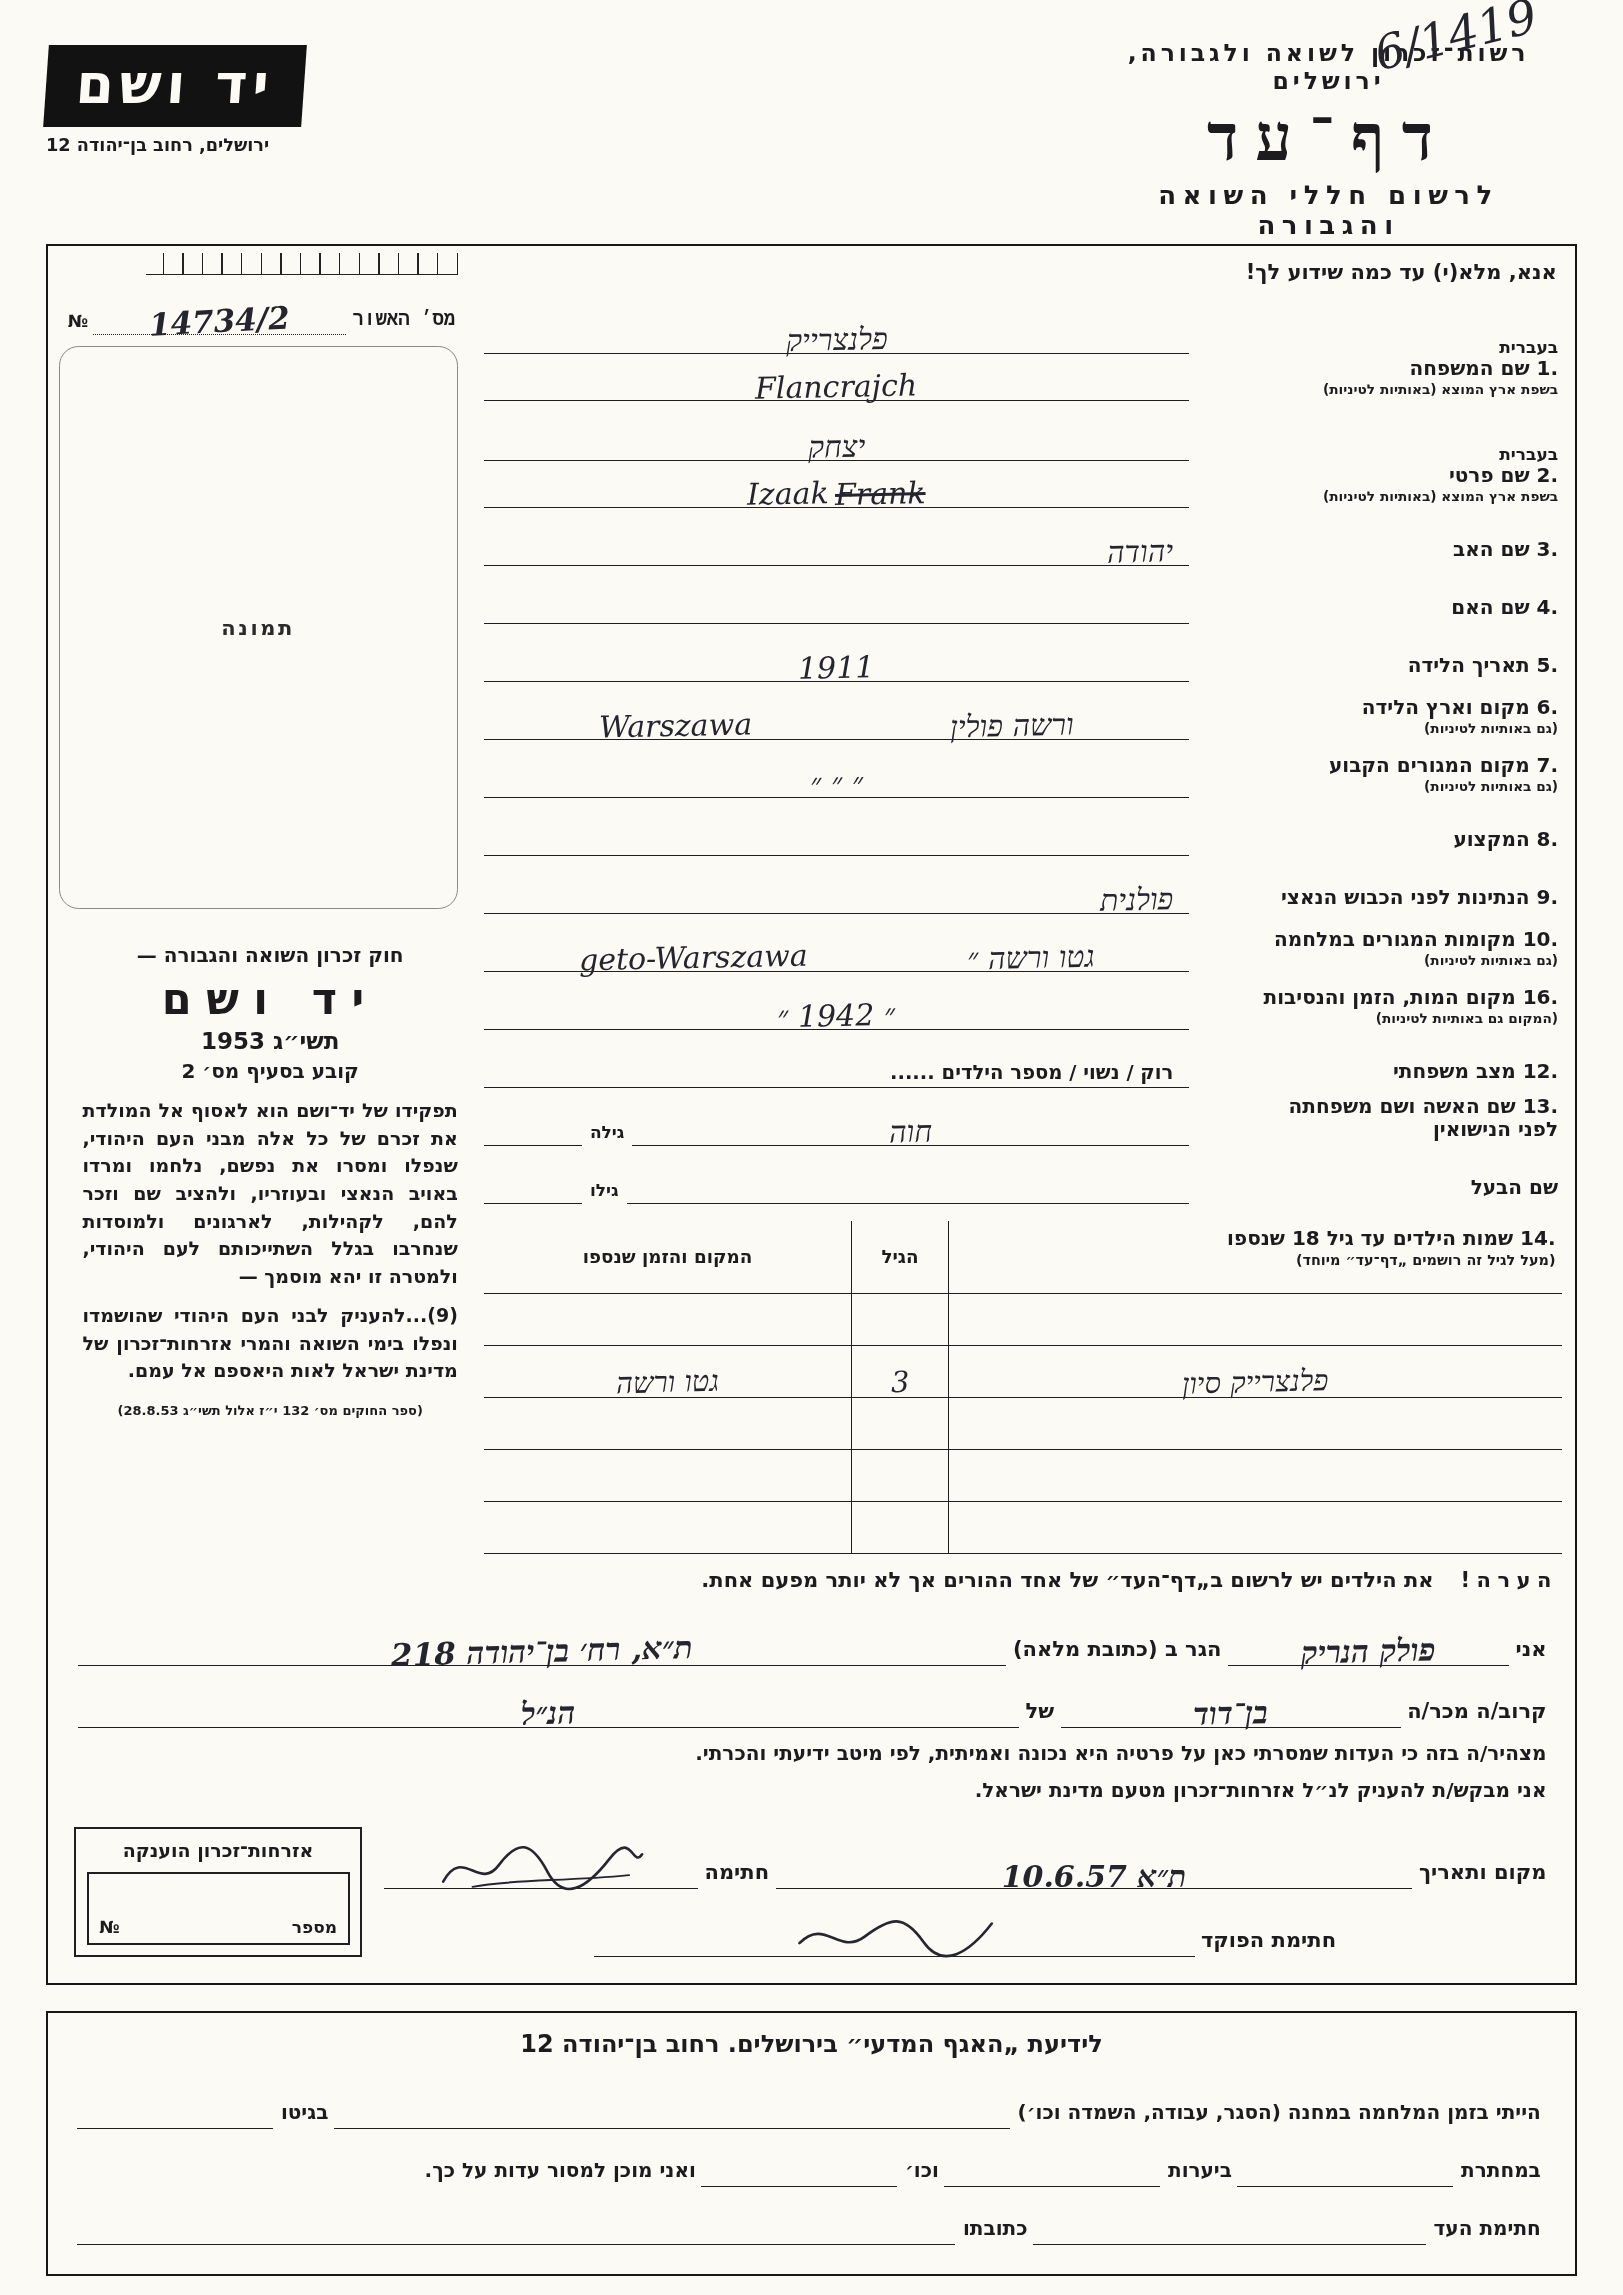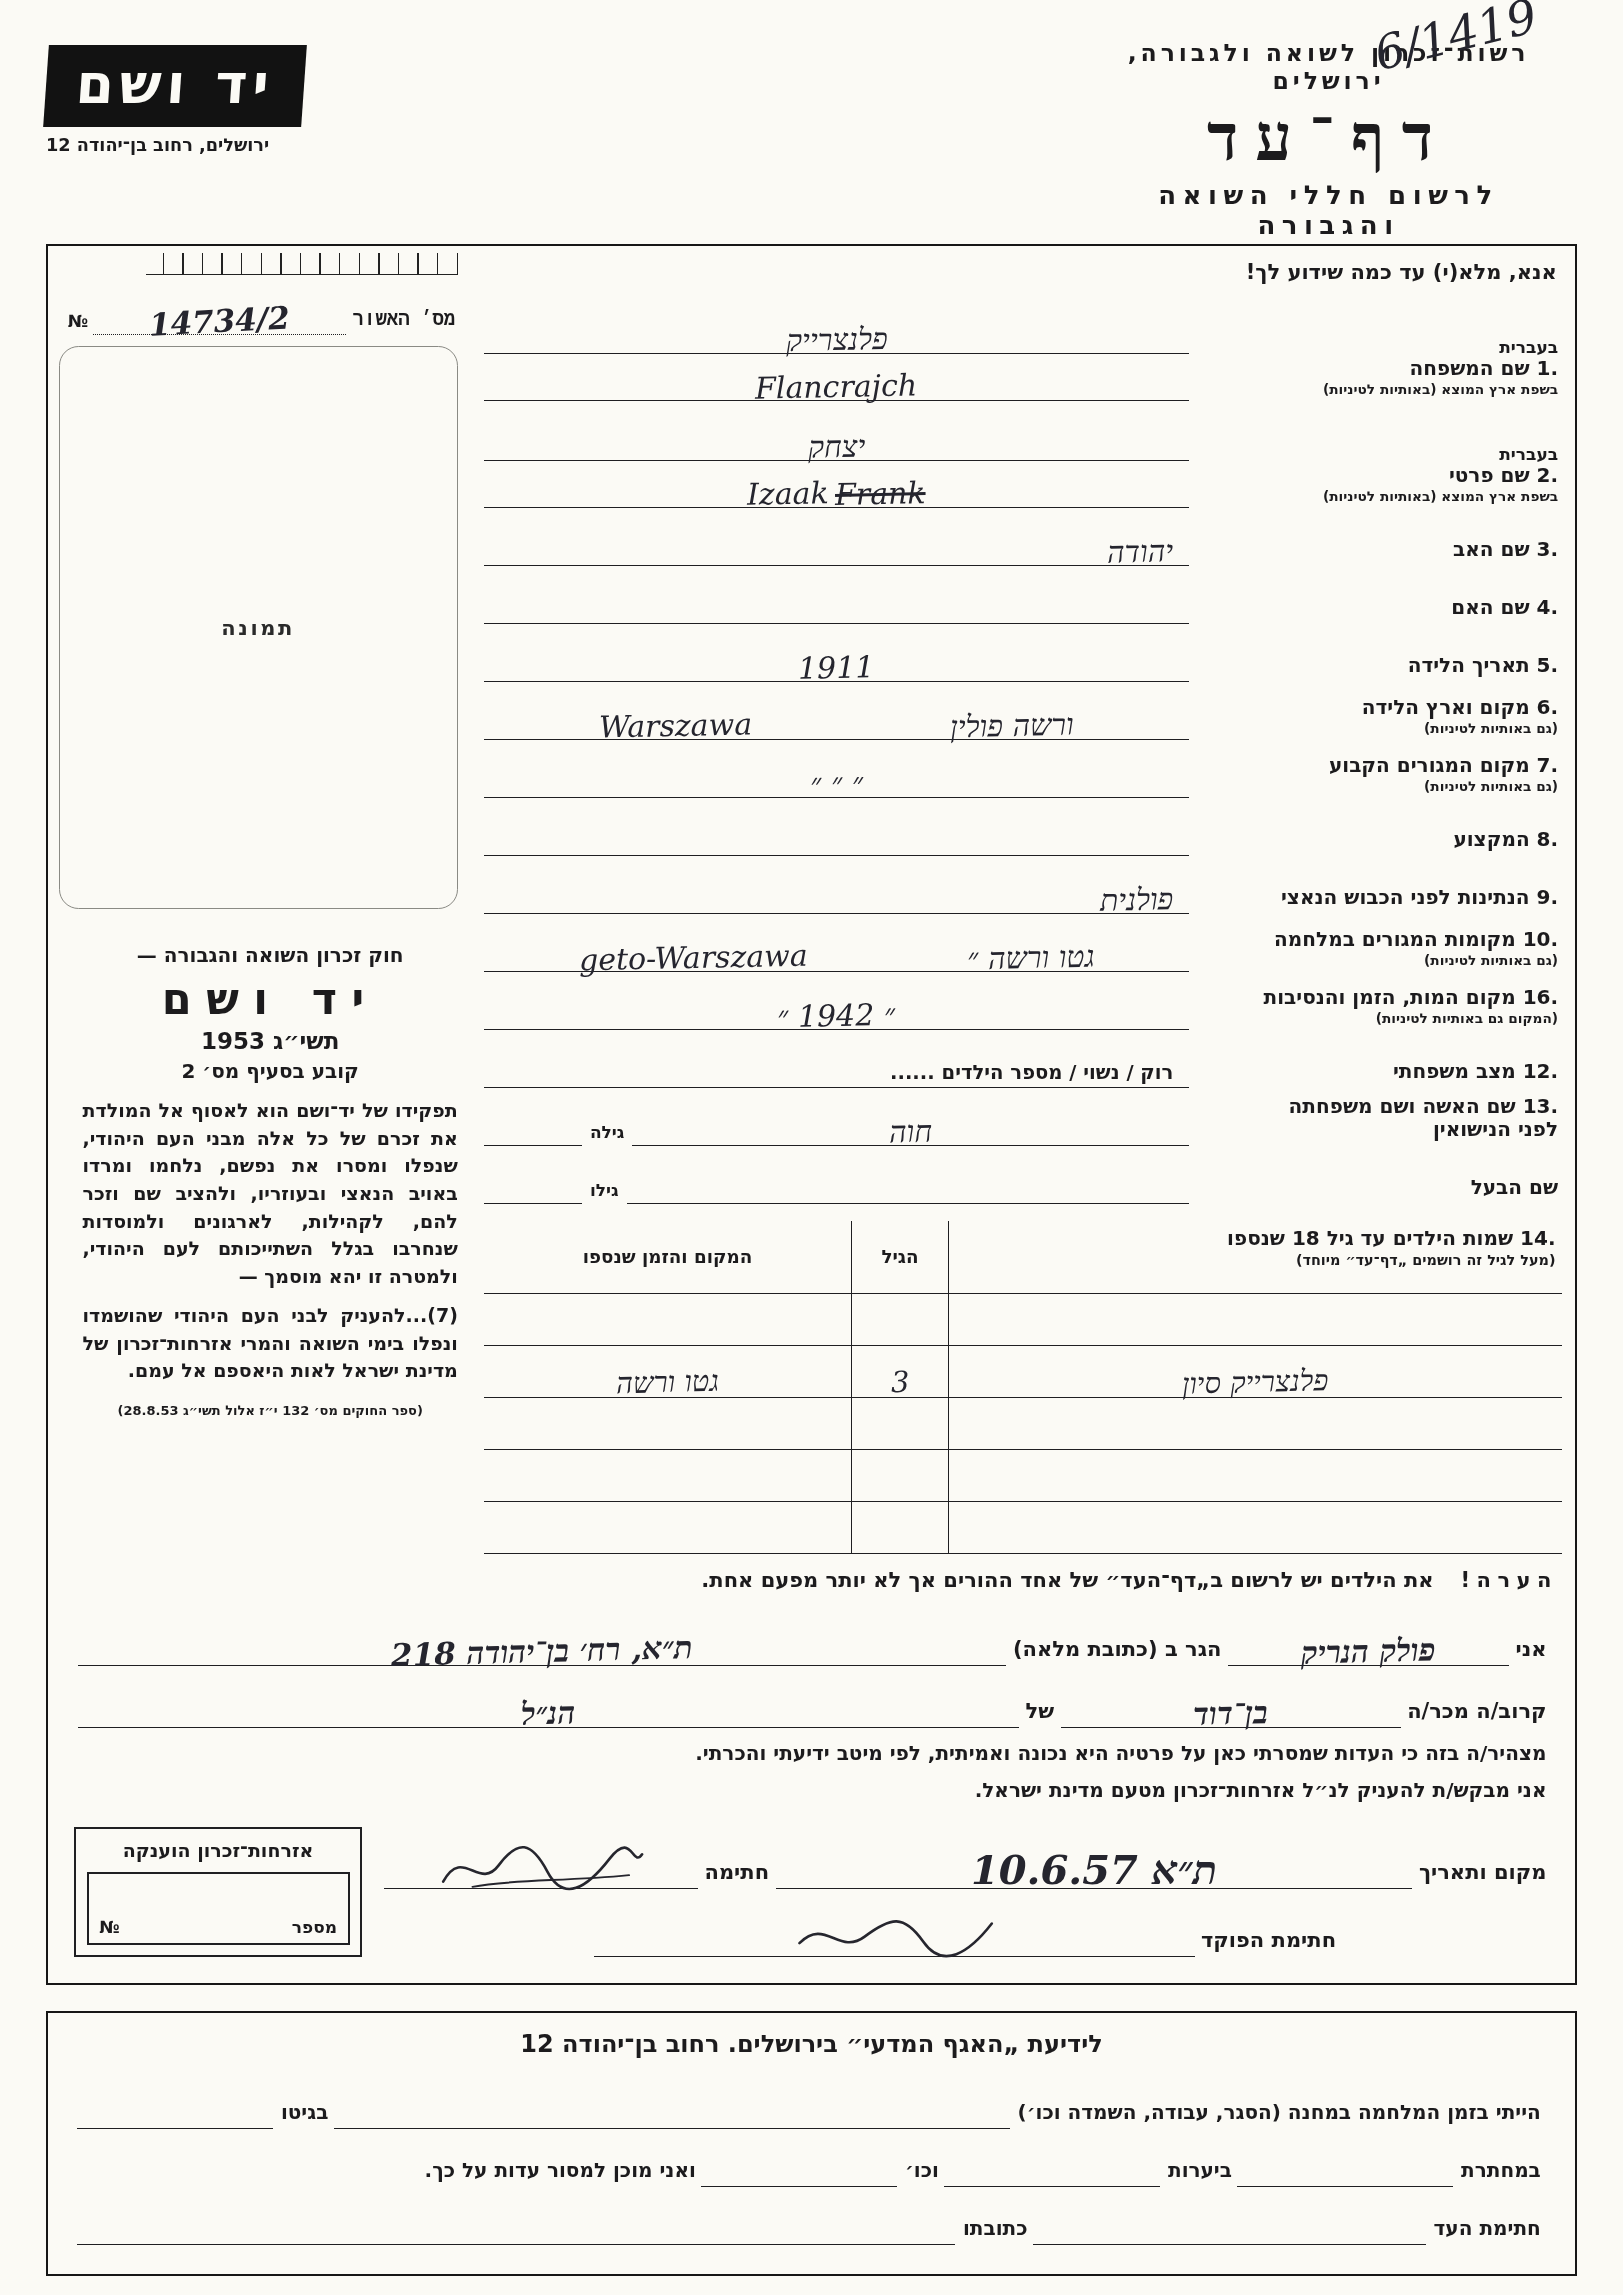--- a/index.html
+++ b/index.html
@@ -78,21 +78,21 @@
   .dl-1 { width: 281px; flex: 0 0 auto; }
   .dl-flex { flex: 1; }
   .dl-2 { width: 340px; flex: 0 0 auto; }
   .dtext { font-weight: bold; font-size: 20px; padding: 13px 6.5px 0; }
   
   .sig-area { display: flex; gap: 22px; padding: 19.6px 22px 26px 26px; align-items: flex-start; }
   .sig-right { flex: 1; }
   .srow { display: flex; align-items: flex-end; min-height: 68px; font-weight: bold; font-size: 21px; }
   .srow-official { width: 64%; margin-right: 18%; }
   .sig-line { border-bottom: 1.3px solid #1f1f22; min-height: 38px; display: flex; align-items: flex-end; justify-content: center; }
-  .sig-line .hand { font-size: 40px; margin-bottom: -5.2px; }
+  .sig-line .hand { font-size: 30px; margin-bottom: -5.2px; }
   .sl-date { flex: 1; }
   .sl-sig { width: 314px; flex: 0 0 auto; }
   .sl-official { flex: 1; }
   .sig-svg { width: 216px; height: 60px; margin-bottom: -7.9px; }
   .stamp { width: 288px; flex: 0 0 auto; border: 2px solid #1f1f22; padding: 10.5px; margin-top: 5.2px; }
   .stamp-title { text-align: center; font-weight: bold; font-size: 19px; margin-bottom: 10.5px; }
   .stamp-inner { border: 2px solid #1f1f22; height: 73px; display: flex; align-items: flex-end; justify-content: space-between; padding: 5.2px 10.5px; font-weight: bold; font-size: 17px; }
   
   .ticks {
     height: 22px; width: 78%;
@@ -365,21 +365,21 @@
         </div>
         <div class="photo-box">
           <span class="photo-label">תמונה</span>
         </div>
         <div class="law">
           <div class="law-intro">חוק זכרון השואה והגבורה —</div>
           <div class="law-name">יד ושם</div>
           <div class="law-year">תשי״ג 1953</div>
           <div class="law-section">קובע בסעיף מס׳ 2</div>
           <div class="law-text">תפקידו של יד־ושם הוא לאסוף אל המולדת את זכרם של כל אלה מבני העם היהודי, שנפלו ומסרו את נפשם, נלחמו ומרדו באויב הנאצי ובעוזריו, ולהציב שם וזכר להם, לקהילות, לארגונים ולמוסדות שנחרבו בגלל השתייכותם לעם היהודי, ולמטרה זו יהא מוסמך —</div>
-          <div class="law-clause">(7)...להעניק לבני העם היהודי שהושמדו ונפלו בימי השואה והמרי אזרחות־זכרון של מדינת ישראל לאות היאספם אל עמם.</div>
+          <div class="law-clause">(9)...להעניק לבני העם היהודי שהושמדו ונפלו בימי השואה והמרי אזרחות־זכרון של מדינת ישראל לאות היאספם אל עמם.</div>
           <div class="law-ref">(ספר החוקים מס׳ 132 י״ז אלול תשי״ג 28.8.53)</div>
         </div>
       </div>
     </div>
 
     <div class="note">
       <span class="nlabel">הערה!</span>
       <span>את הילדים יש לרשום ב„דף־העד״ של אחד ההורים אך לא יותר מפעם אחת.</span>
     </div>
 

